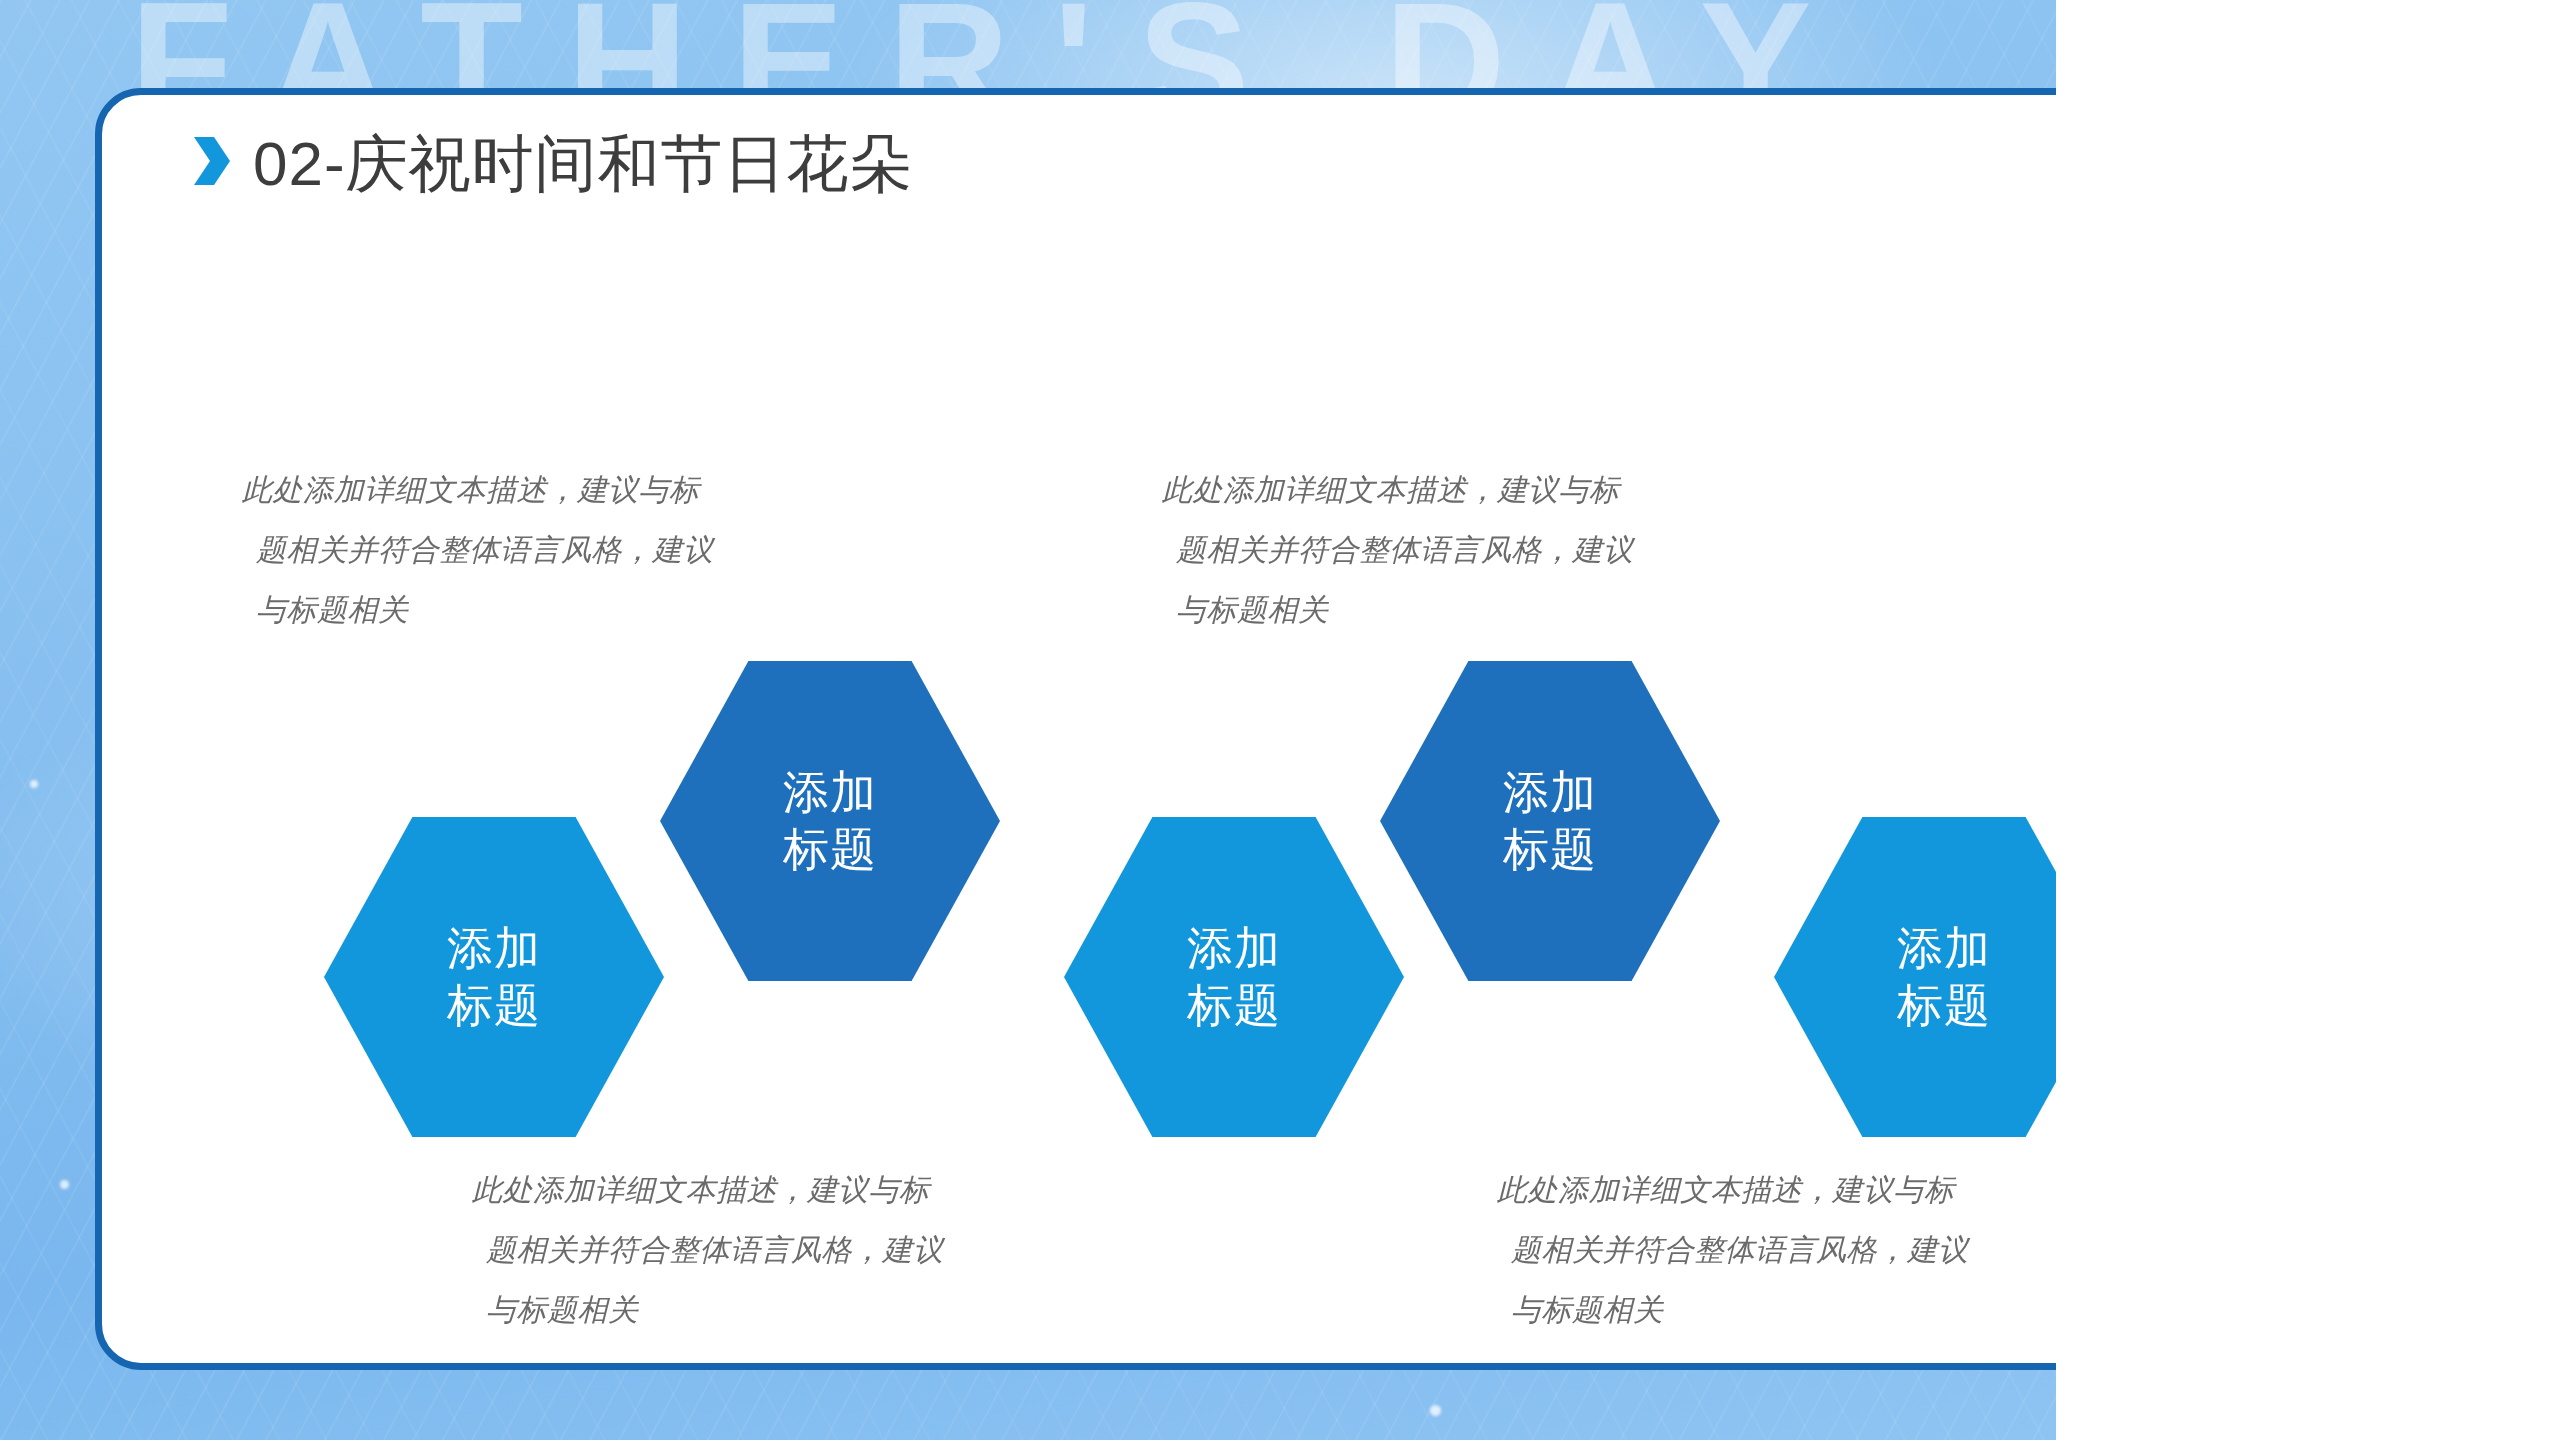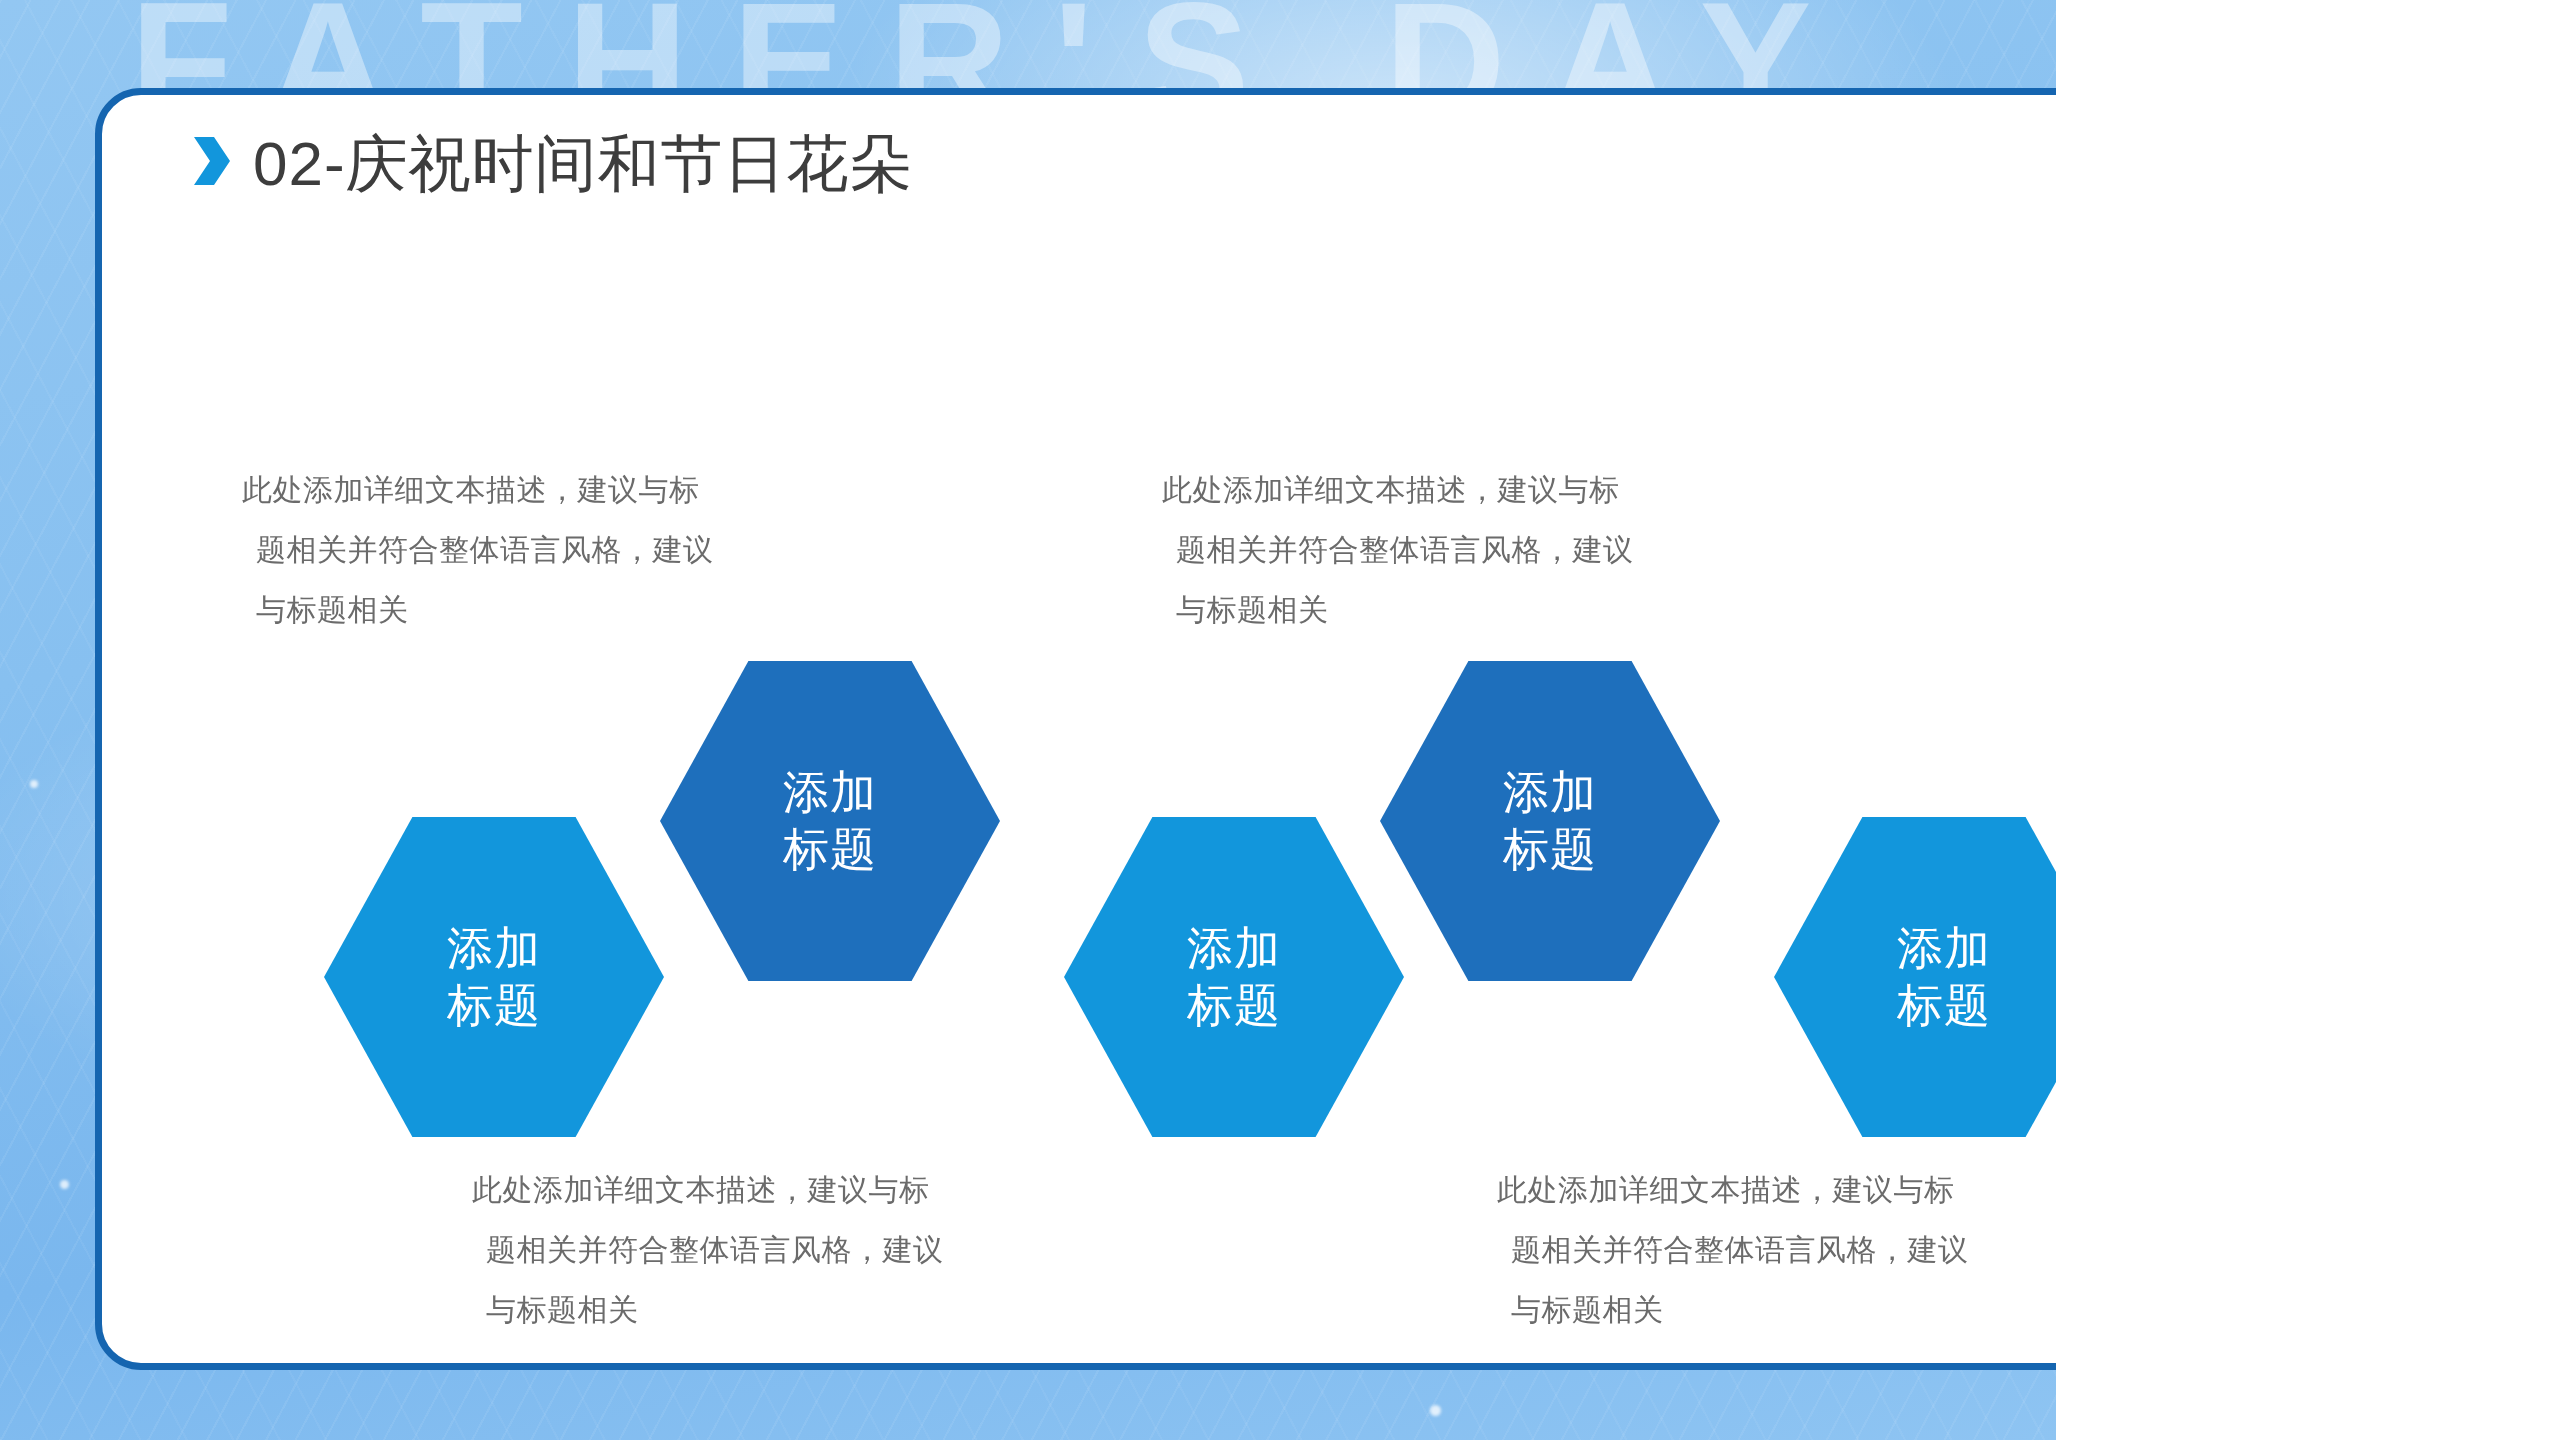--- a/index.html
+++ b/index.html
@@ -101,21 +101,21 @@
     font-size: 30px;
     line-height: 2.0;
     color: #6b6b6b;
     letter-spacing: 0.5px;
   }
   .desc-tl { left: 140px;  top: 365px; }
   .desc-tr { left: 1060px; top: 365px; }
   .desc-bl { left: 370px;  top: 1065px; text-indent: 0; }
   .desc-br { left: 1395px; top: 1065px; }
 
-  .desc-line { display: block; white-space: nowrap; }
+  .desc-line { display: block; white-space: nowrap; font-style: italic; }
   .desc-line.indent { padding-left: 14px; }
 
   
   .hex-band {
     position: absolute;
     left: 0;
     top: 0;
     width: 100%;
     height: 100%;
     pointer-events: none;

